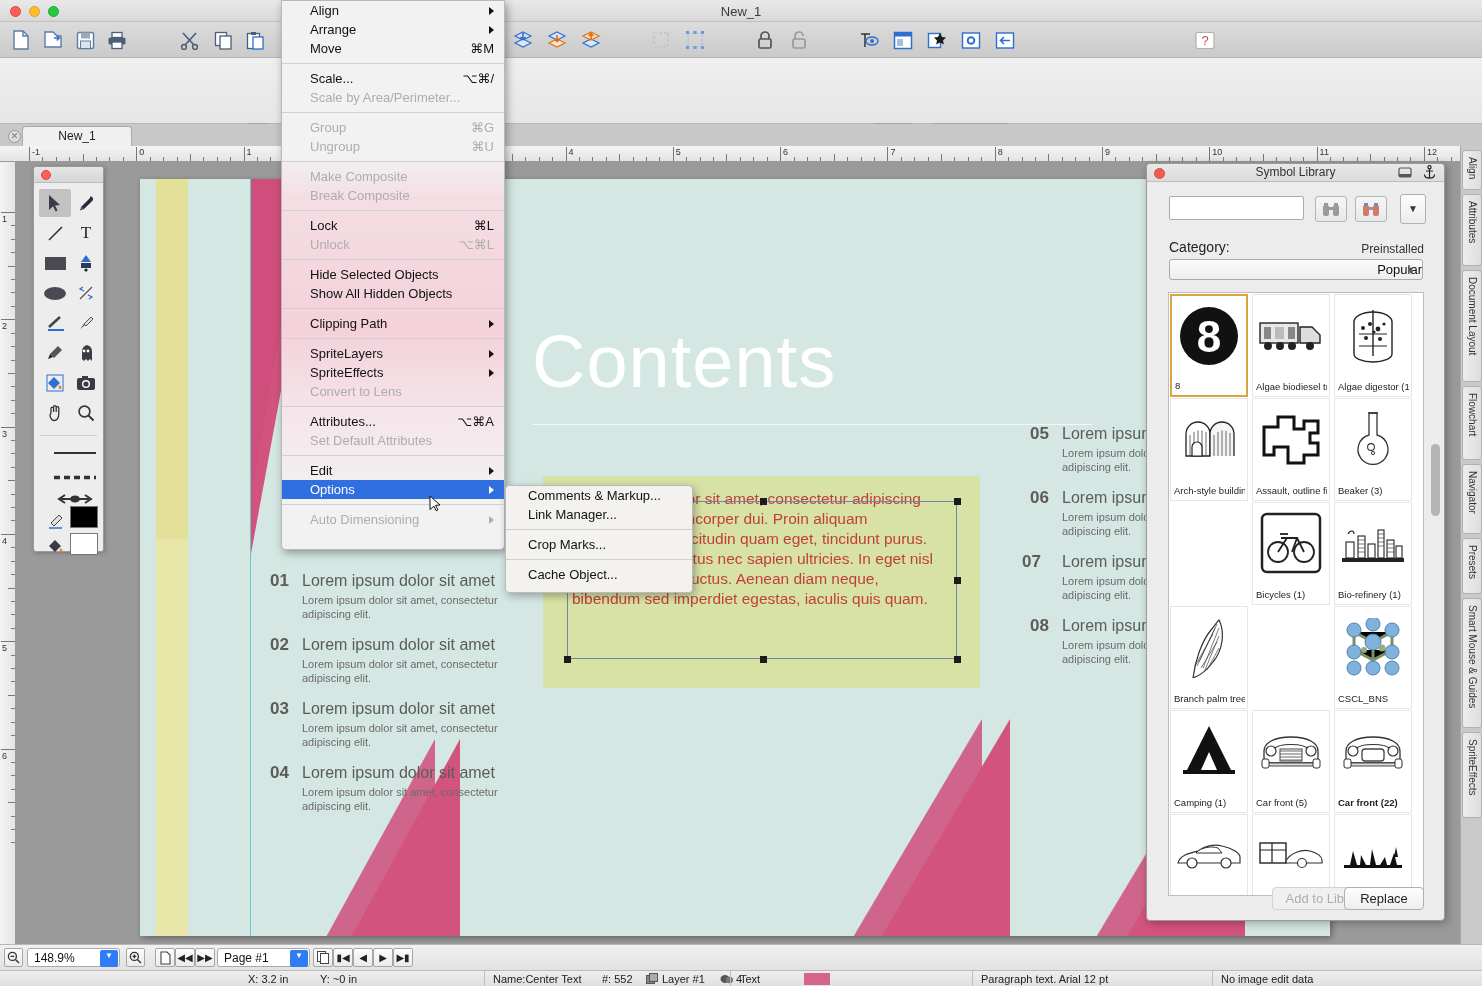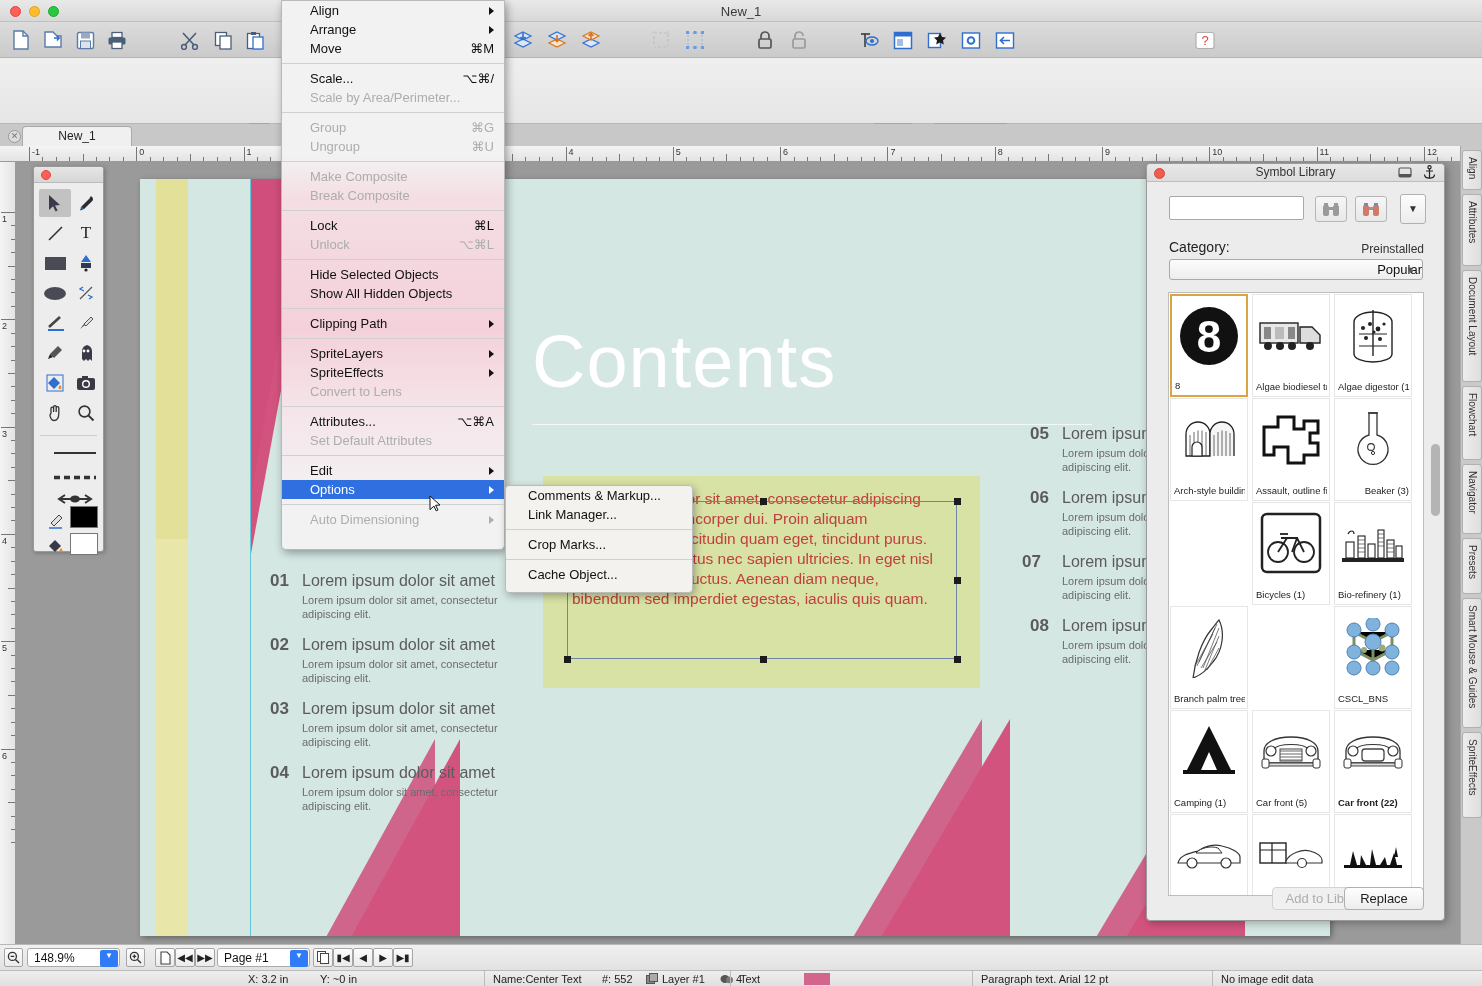--- a/index.html
+++ b/index.html
@@ -1251,21 +1251,21 @@
           <div class="cap">Arch-style building</div>
         </div>
         <div class="cell" style="left: 83px; top: 105px;">
           <div class="thumb">
             <svg width="62" height="52" viewBox="0 0 62 52">
               <path d="M4 14h14V4h16v12h10V8h14v12h-8v10h8v12H44v8H28V34H14v8H4z" fill="#fff" stroke="#111" stroke-width="3"></path>
             </svg>
           </div>
           <div class="cap">Assault, outline fis</div>
         </div>
-        <div class="cell" style="left: 165px; top: 105px; text-align: right;">
+        <div class="cell" style="left: 165px; top: 105px;">
           <div class="thumb">
             <svg width="44" height="60" viewBox="0 0 44 60">
               <path d="M18 4h8v22a15 15 0 11-8 0z" fill="#fff" stroke="#333" stroke-width="1.3"></path>
               <path d="M17 4h10" stroke="#333" stroke-width="1.3"></path>
               <circle cx="20" cy="38" r="3.4" fill="none" stroke="#333" stroke-width="1.1"></circle>
               <circle cx="22" cy="44" r="1.6" fill="none" stroke="#333" stroke-width="1"></circle>
             </svg>
           </div>
           <div class="cap">Beaker (3)</div>
         </div>

